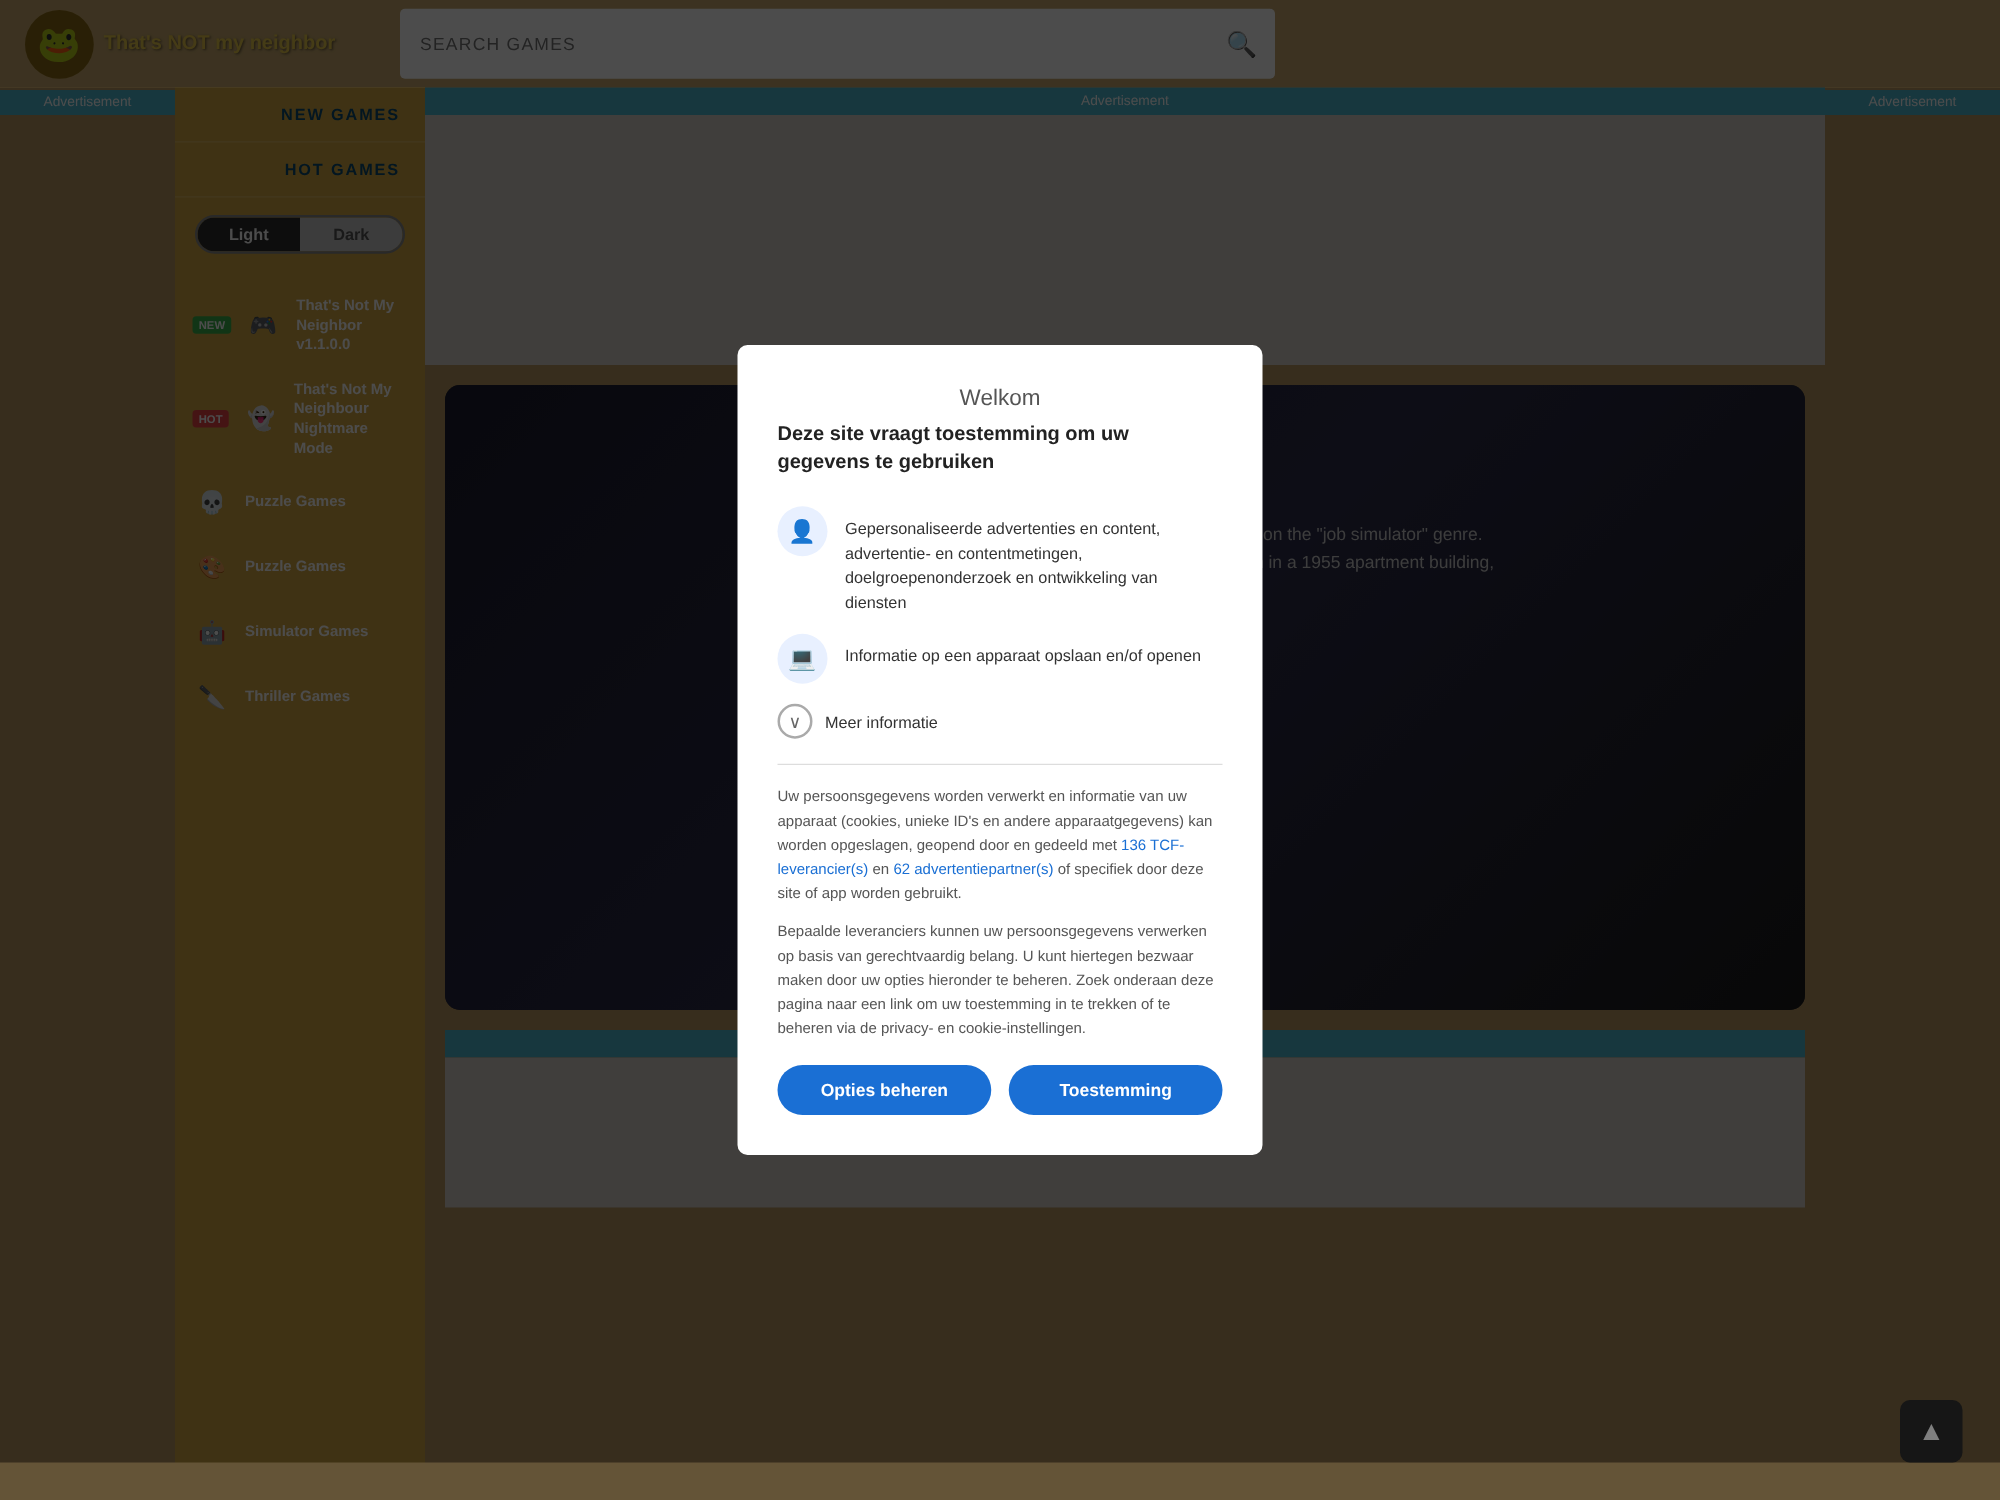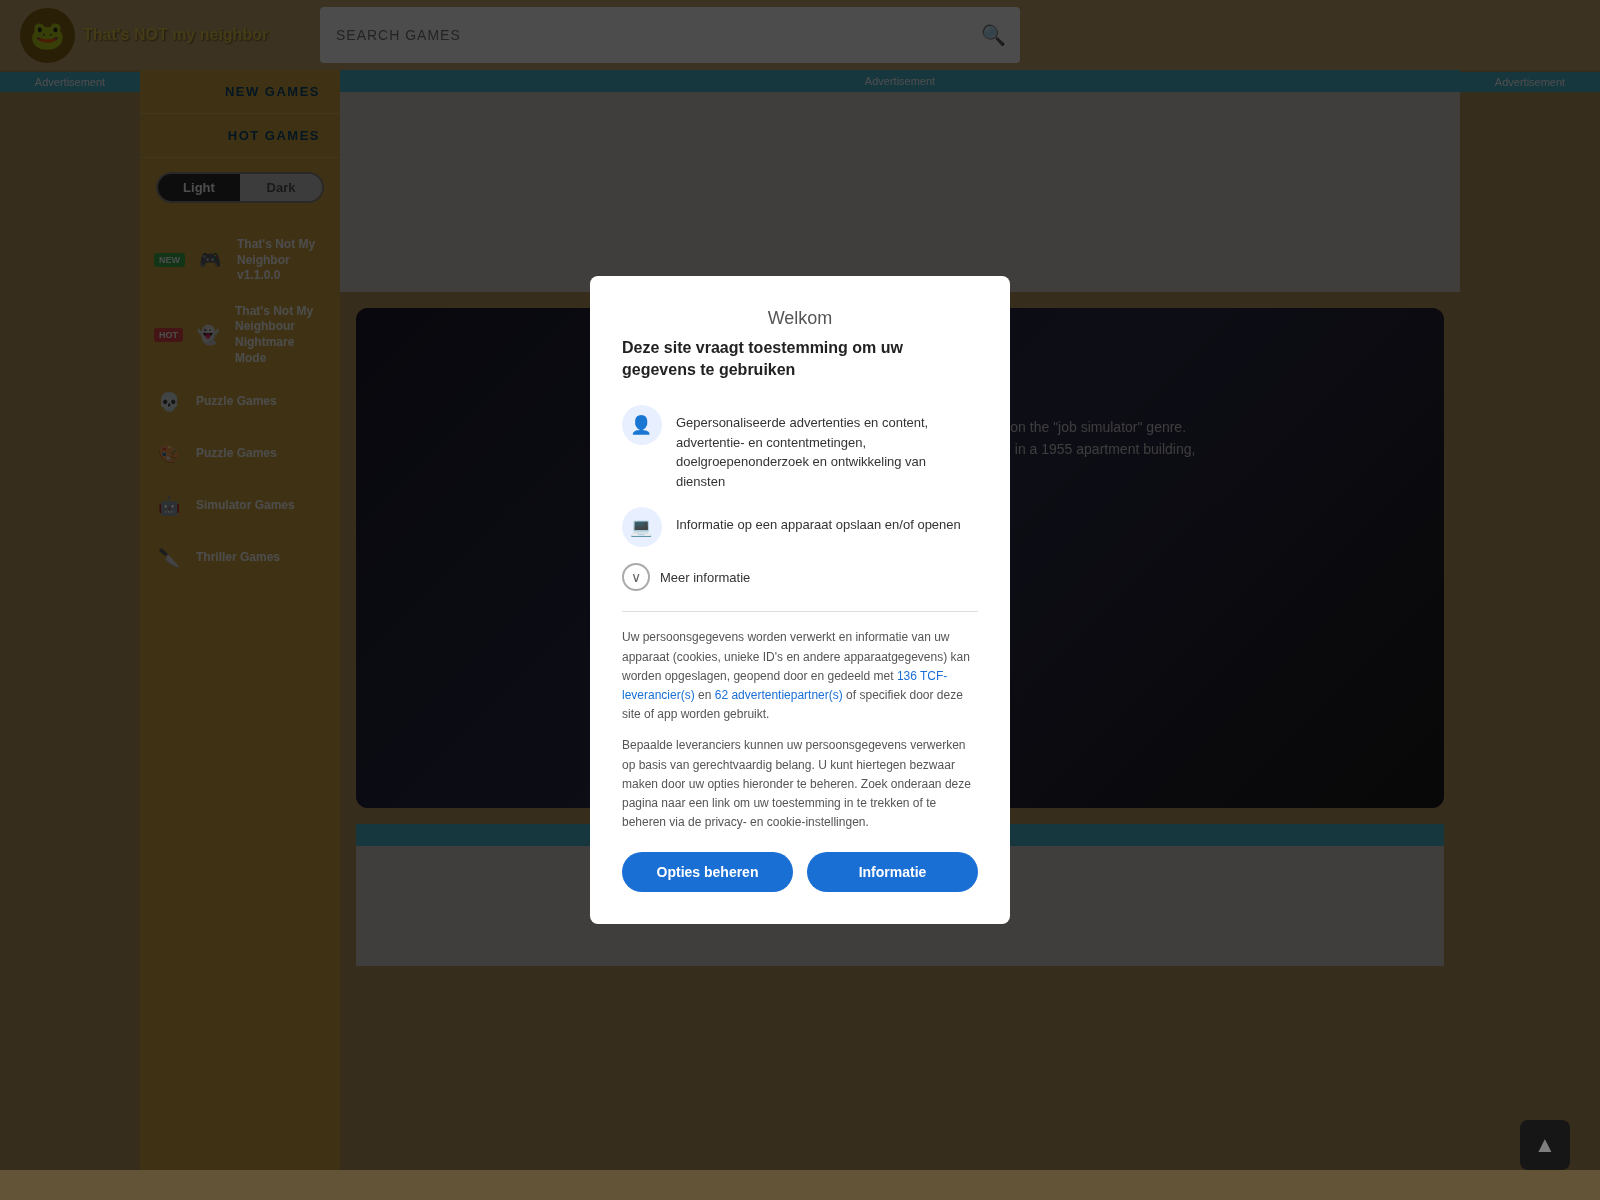--- a/index.html
+++ b/index.html
@@ -532,16 +532,16 @@
 
     <hr class="modal-divider">
 
     <p class="modal-body-text">
       <span>Uw persoonsgegevens worden verwerkt en informatie van uw apparaat (cookies, unieke ID's en andere apparaatgegevens) kan worden opgeslagen, geopend door en gedeeld met </span><a class="modal-link" href="#">136 TCF-leverancier(s)</a><span> en </span><a class="modal-link" href="#">62 advertentiepartner(s)</a><span> of specifiek door deze site of app worden gebruikt.</span>
     </p>
     <p class="modal-body-text">Bepaalde leveranciers kunnen uw persoonsgegevens verwerken op basis van gerechtvaardig belang. U kunt hiertegen bezwaar maken door uw opties hieronder te beheren. Zoek onderaan deze pagina naar een link om uw toestemming in te trekken of te beheren via de privacy- en cookie-instellingen.</p>
 
     <div class="modal-actions">
       <button class="btn-options">Opties beheren</button>
-      <button class="btn-consent">Informatie</button>
+      <button class="btn-consent">Toestemming</button>
     </div>
   </div>
 </div>
 
 </body></html>

